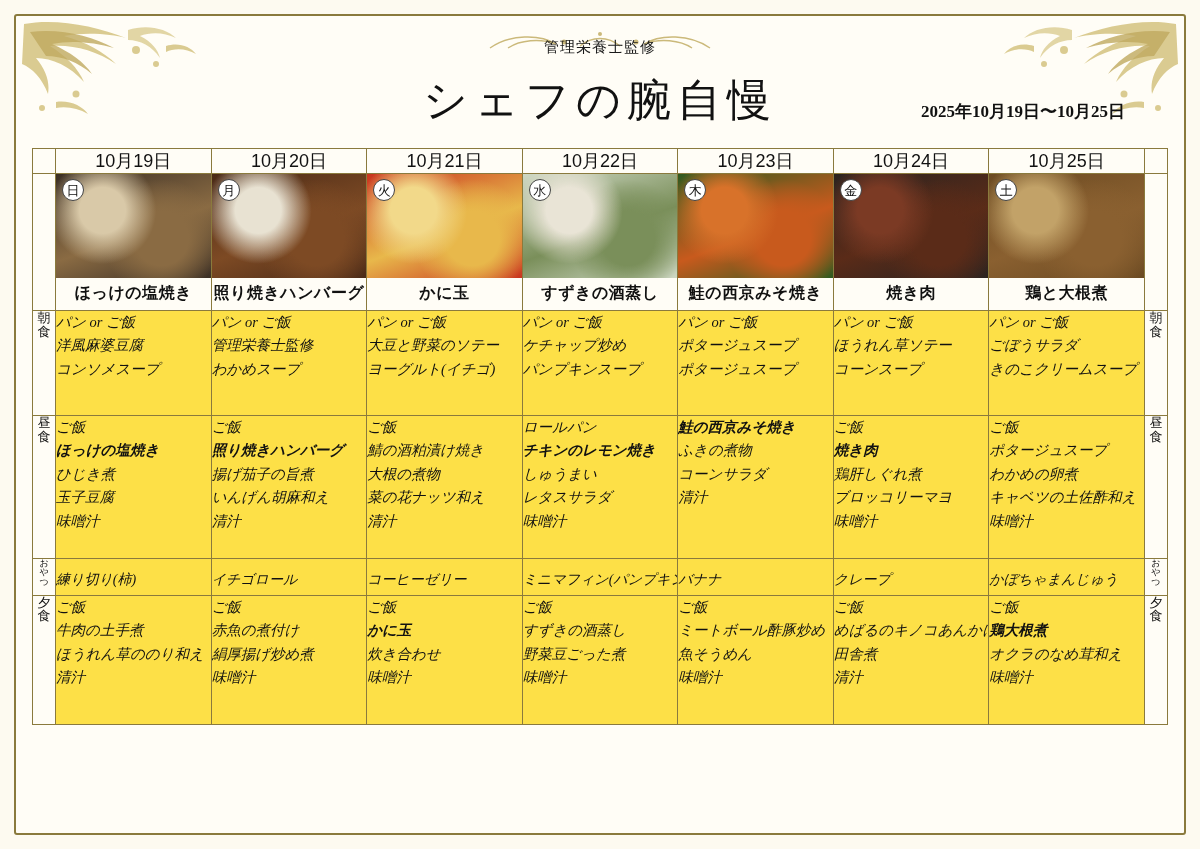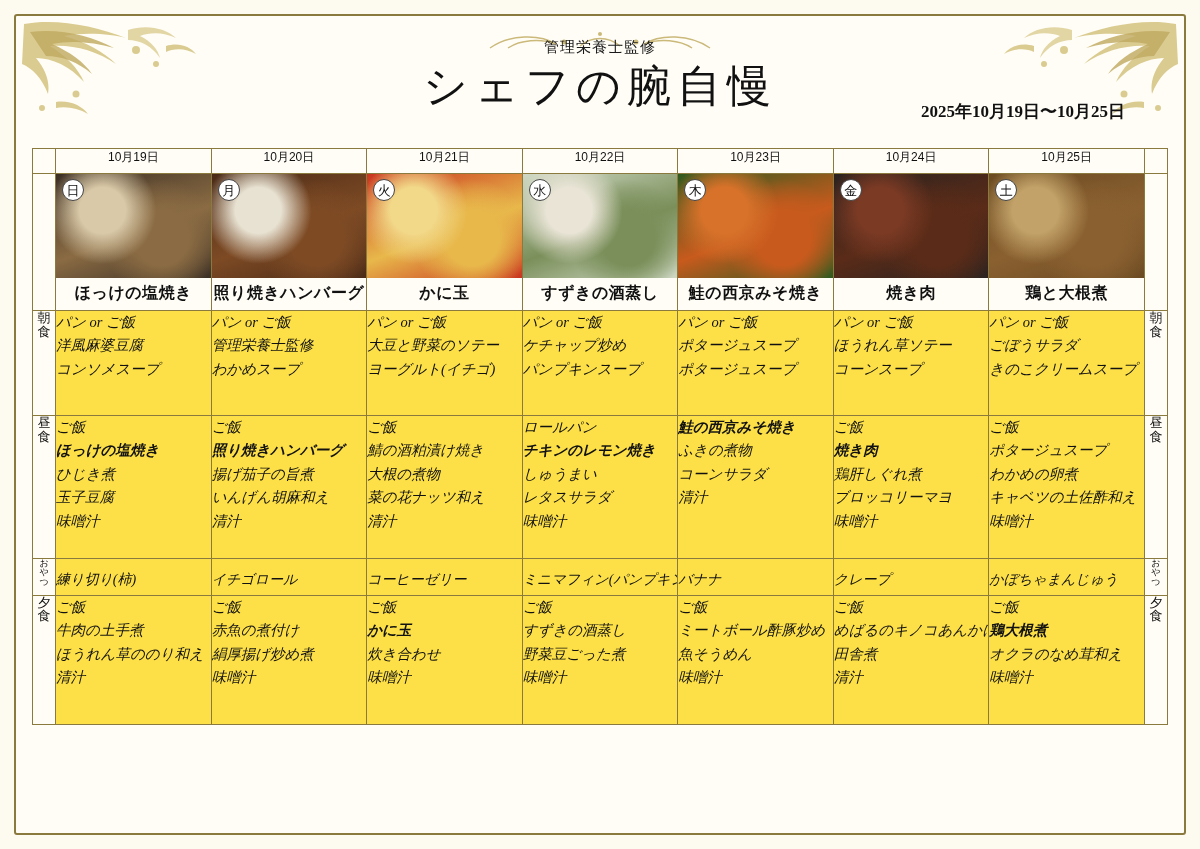--- a/index.html
+++ b/index.html
@@ -48,20 +48,21 @@
     top: 38px;
     text-align: center;
   }
   .supervisor {
     font-size: 15px;
     color: #1a1a1a;
     letter-spacing: 1px;
     font-family: "Liberation Sans", sans-serif;
   }
   .title {
+    margin-top: 14px;
     font-size: 44px;
     letter-spacing: 6px;
     color: #111;
     font-family: Liberation Serif, serif;
   }
   .date-range {
     position: absolute;
     right: 75px;
     top: 100px;
     font-size: 17px;
@@ -82,21 +83,21 @@
     border: 1px solid #8a7a3d;
     padding: 0;
     vertical-align: top;
   }
   .col-side { width: 23px; }
   .col-day { width: 155px; }
 
   .date-cell {
     height: 24px;
     text-align: center;
-    font-size: 12px;
+    font-size: 18px;
     font-family: "Liberation Sans", sans-serif;
     color: #111;
     vertical-align: middle;
     background: #fffdf6;
   }
   .photo-cell {
     background: #fffdf6;
     padding: 0;
   }
   .photo-wrap {

